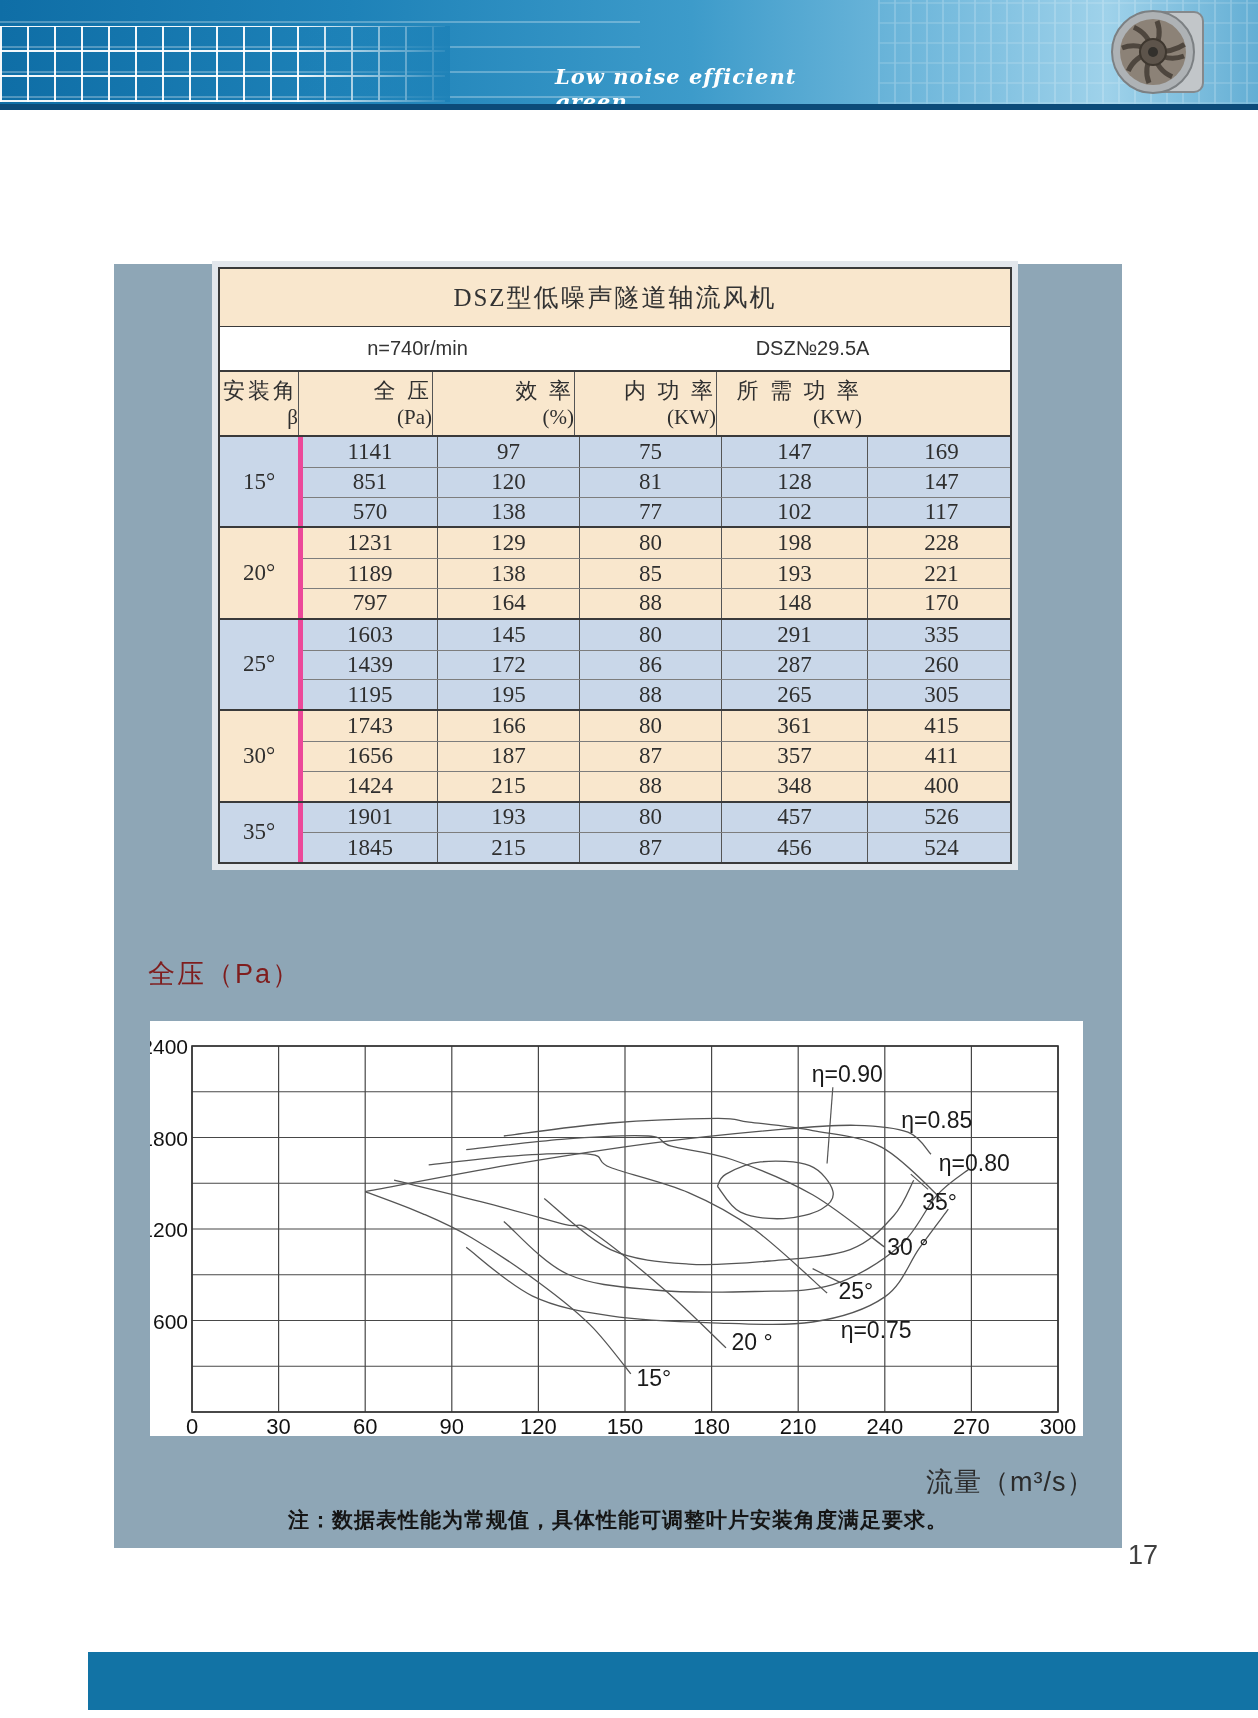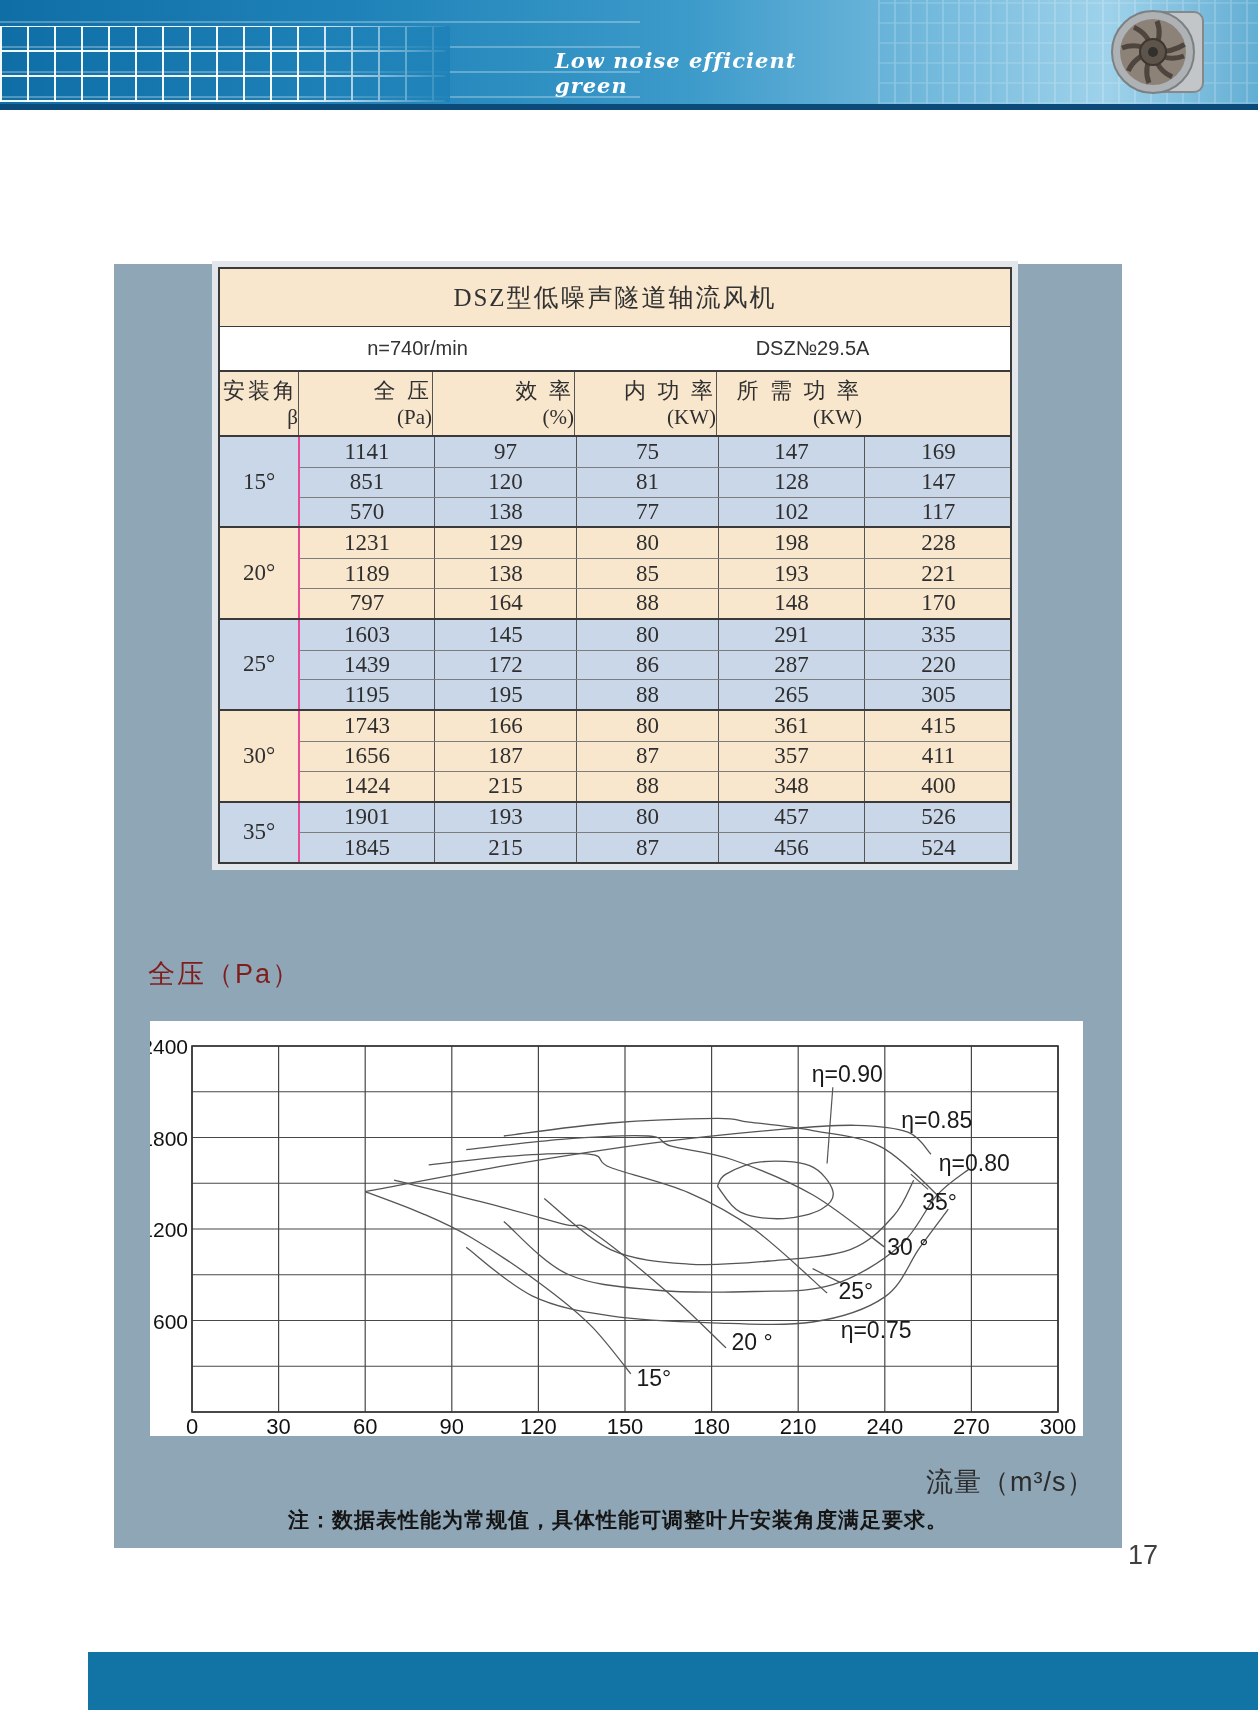--- a/index.html
+++ b/index.html
@@ -16,21 +16,21 @@
       repeating-linear-gradient(90deg, rgba(255,255,255,.95) 0 2px, transparent 2px 27px),
       repeating-linear-gradient(0deg, rgba(255,255,255,.95) 0 2px, transparent 2px 25px); }
   .hdr-grid-fade { position:absolute; left:300px; top:26px; width:150px; height:76px;
     background:linear-gradient(90deg, rgba(30,130,184,0) 0%, rgba(30,130,184,.95) 100%); }
   .hdr-streaks { position:absolute; left:0; top:18px; width:640px; height:80px;
     background:repeating-linear-gradient(0deg, rgba(255,255,255,.55) 0 1.5px, transparent 1.5px 25px); opacity:.5; }
   .hdr-circuit { position:absolute; right:0; top:0; width:380px; height:104px; opacity:.22;
     background:
       repeating-linear-gradient(90deg, rgba(255,255,255,.8) 0 2px, transparent 2px 16px),
       repeating-linear-gradient(0deg, rgba(255,255,255,.6) 0 2px, transparent 2px 20px); }
-  .slogan-en { position:absolute; left:555px; top:48px; width:300px; color:#ffffff;
+  .slogan-en { position:absolute; left:555px; top:64px; width:300px; color:#ffffff;
     font-family:"DejaVu Serif", serif; font-style:italic; font-weight:bold; font-size:21px; letter-spacing:1px; }
   .slogan-cn { position:absolute; left:838px; top:60px; width:280px; color:#ffffff;
     font-style:italic; font-weight:bold; font-size:26px; letter-spacing:2px; }
   .fan-wrap { position:absolute; left:1105px; top:4px; width:104px; height:98px; }
 
   
   .panel { position:absolute; left:114px; top:264px; width:1008px; height:1284px; background:#8ea6b6; }
 
   
   .table-outer { position:absolute; left:98px; top:-3px; border:6px solid #e3e7ec; background:#e3e7ec; }
@@ -44,21 +44,21 @@
   .t-head { display:grid; grid-template-columns:78px 134px 142px 142px 146px 148px;
     background:#f9e7cd; border-top:2px solid #3a3a3a; border-bottom:2px solid #3a3a3a; }
   .t-head .hc { padding:6px 0 5px 0; text-align:right; font-size:22px; line-height:26px; letter-spacing:3px; }
   .t-head .hc + .hc { border-left:1px solid #555; }
   .t-head .unit { letter-spacing:0; font-size:21px; }
   .tgroup { display:grid; grid-template-columns:78px 712px; }
   .tgroup + .tgroup { border-top:2px solid #3a3a3a; }
   .tgroup.blue { background:#c9d7e9; }
   .tgroup.cream { background:#f9e7cd; }
   .angle-cell { display:flex; align-items:center; justify-content:center; font-size:23px; }
-  .group-rows { border-left:2px solid #ec4899; }
+  .group-rows { border-left:5px solid #ec4899; }
   .drow { display:grid; grid-template-columns:134px 142px 142px 146px 148px; height:29.8px; }
   .drow + .drow { border-top:1px solid #7d7d7d; }
   .drow .dc { display:flex; align-items:center; justify-content:center; font-size:23px; }
   .drow .dc + .dc { border-left:1px solid #555; }
 
   
   .qy-label { position:absolute; left:34px; top:692px; font-size:27px; color:#7f1d1d; letter-spacing:2px; }
   .chart-box { position:absolute; left:36px; top:757px; width:933px; height:415px; background:#ffffff; }
   .ll-label { position:absolute; left:812px; top:1200px; font-size:27px; color:#2b2b2b; letter-spacing:1px; }
   .note { position:absolute; left:0; top:1242px; width:100%; text-align:center;
@@ -192,21 +192,21 @@
                   <div class="dc">145</div>
                   <div class="dc">80</div>
                   <div class="dc">291</div>
                   <div class="dc">335</div>
                 </div>
                 <div class="drow">
                   <div class="dc">1439</div>
                   <div class="dc">172</div>
                   <div class="dc">86</div>
                   <div class="dc">287</div>
-                  <div class="dc">220</div>
+                  <div class="dc">260</div>
                 </div>
                 <div class="drow">
                   <div class="dc">1195</div>
                   <div class="dc">195</div>
                   <div class="dc">88</div>
                   <div class="dc">265</div>
                   <div class="dc">305</div>
                 </div>
               </div>
             </div>

